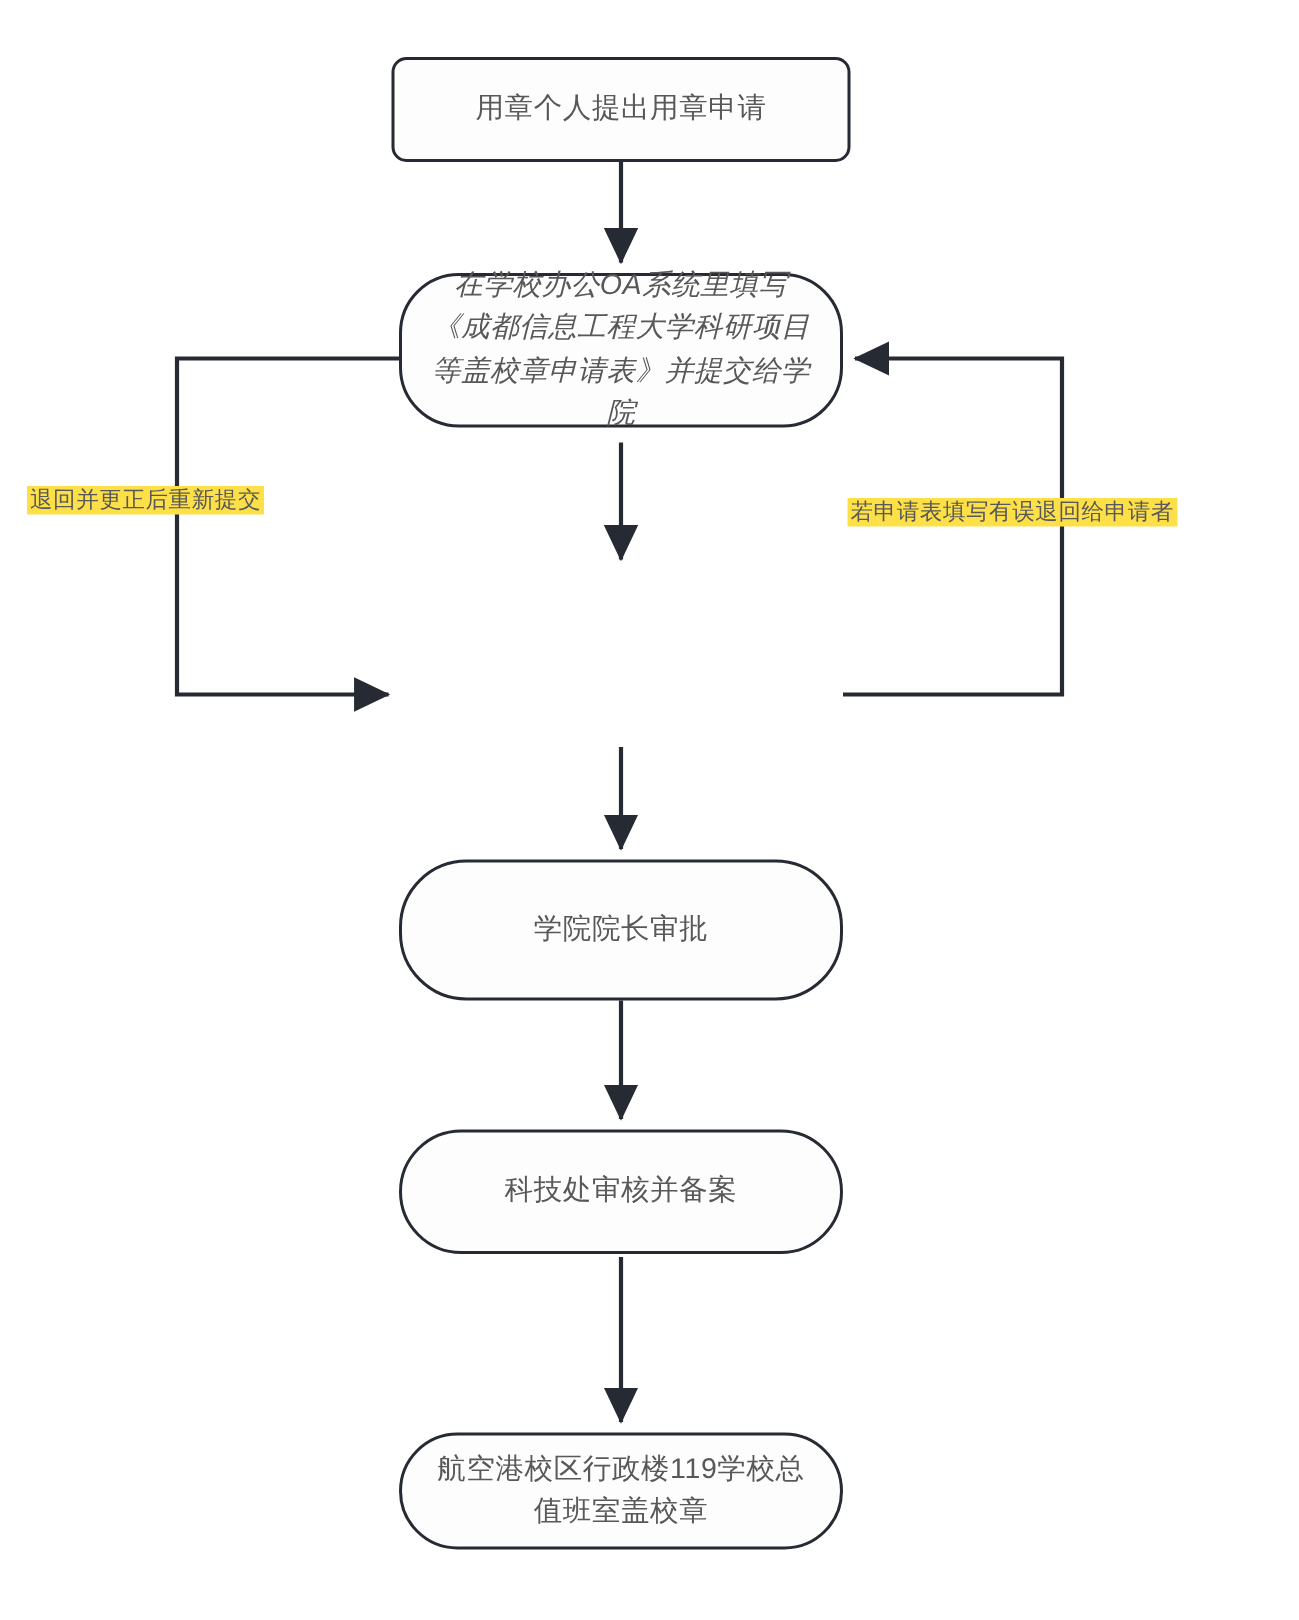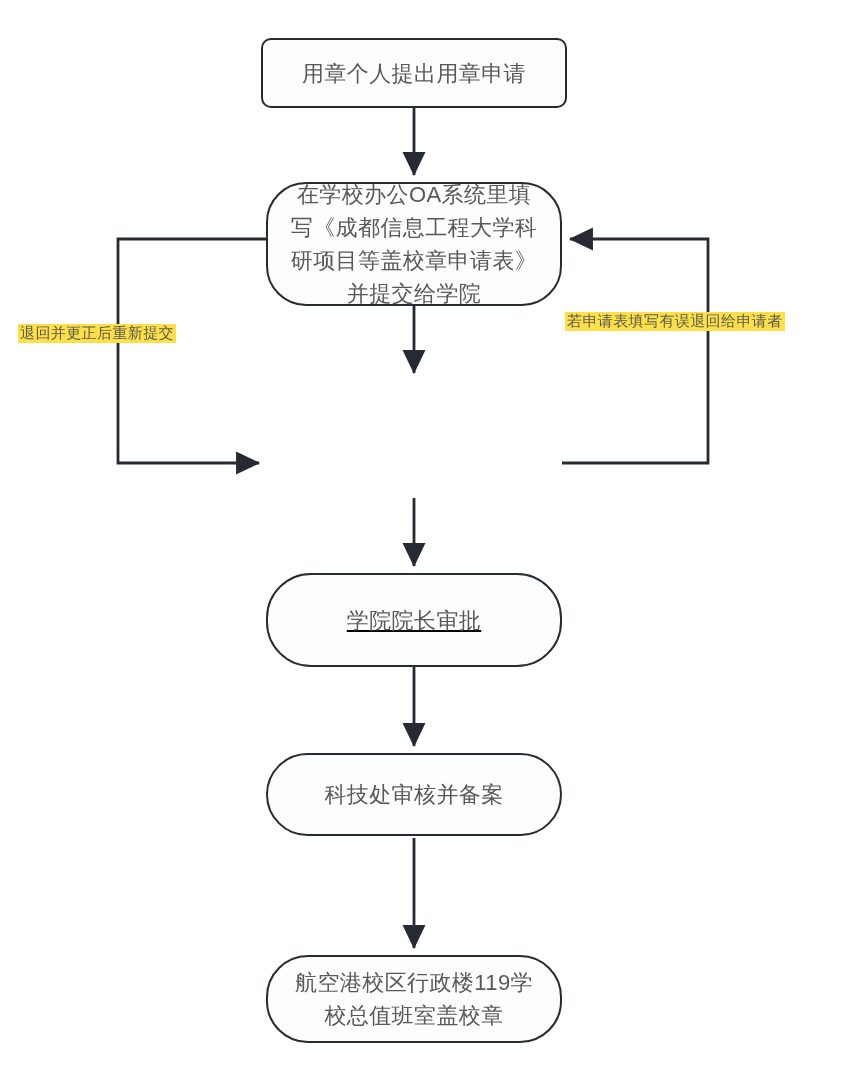--- a/index.html
+++ b/index.html
@@ -29,21 +29,21 @@
     box-sizing: border-box;
     background: #fdfdfd;
     border: 2.5px solid #262a33;
     display: flex;
     align-items: center;
     justify-content: center;
     text-align: center;
   }
   .node-text {
     color: #585858;
-    font-size: 22px;
+    font-size: 19px;
     line-height: 1.5;
     letter-spacing: 0.4px;
     padding: 0 18px;
     white-space: pre-line;
   }
   .edge-label {
     position: absolute;
     color: #585858;
     font-size: 15px;
     letter-spacing: 0.4px;
@@ -90,34 +90,34 @@
 
     <g>
       <path d="M562,463 L708,463 L708,239 L570,239" fill="none" stroke="#262a33" stroke-width="2.8" stroke-linejoin="miter" marker-end="url(#arrowhead)"></path>
     </g>
   </svg>
 
   <div class="node-box" style="left:261px; top:38px; width:306px; height:70px; border-radius:10px;">
     <span class="node-text">用章个人提出用章申请</span>
   </div>
 
-  <div class="node-box" style="left:266px; top:182px; width:296px; height:124px; border-radius:40px;">
+  <div class="node-box" style="left:266px; top:182px; width:296px; height:103px; border-radius:40px;font-style:italic;">
     <span class="node-text">在学校办公OA系统里填写《成都信息工程大学科研项目等盖校章申请表》并提交给学院</span>
   </div>
 
 
-  <div class="node-box" style="left:266px; top:573px; width:296px; height:94px; border-radius:45px;text-decoration:underline;">
+  <div class="node-box" style="left:266px; top:573px; width:296px; height:94px; border-radius:45px;">
     <span class="node-text">学院院长审批</span>
   </div>
 
   <div class="node-box" style="left:266px; top:753px; width:296px; height:83px; border-radius:42px;">
     <span class="node-text">科技处审核并备案</span>
   </div>
 
-  <div class="node-box" style="left:266px; top:955px; width:296px; height:88px; border-radius:42px;align-items:center;">
+  <div class="node-box" style="left:266px; top:955px; width:296px; height:78px; border-radius:42px;align-items:center;">
     <span class="node-text">航空港校区行政楼119学校总值班室盖校章</span>
   </div>
 
   <div class="edge-label" style="left:18px; top:324px;">退回并更正后重新提交</div>
 
-  <div class="edge-label" style="left:565px; top:312px;">若申请表填写有误退回给申请者</div>
+  <div class="edge-label" style="left:565px; top:332px;">若申请表填写有误退回给申请者</div>
 
 </div>
 
 </body></html>

